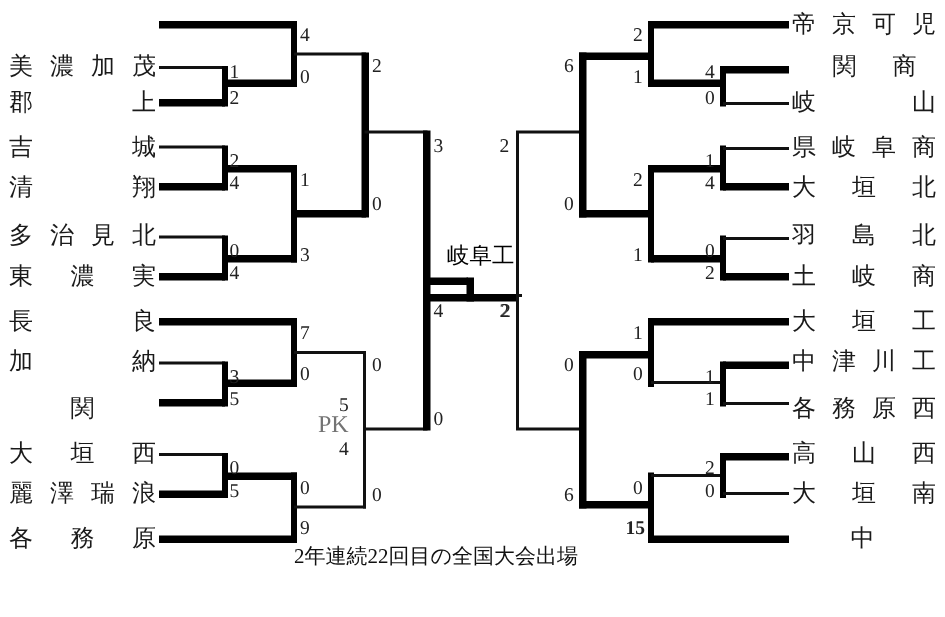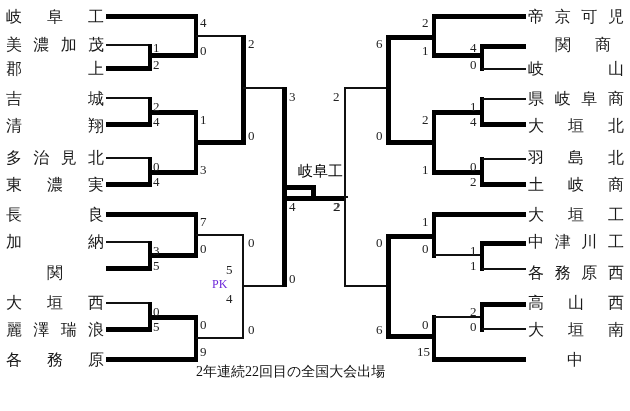--- a/index.html
+++ b/index.html
@@ -16,28 +16,27 @@
   .seg{position:absolute;background:#000;}
   .thin{background:#111;}
   .thick{background:#000;}
 
   .score{position:absolute;font-size:13px;line-height:13px;color:#222;
          font-family:"Liberation Serif","DejaVu Serif",serif;}
 
   .champ{position:absolute;font-size:15px;line-height:17px;white-space:nowrap;
          letter-spacing:0px;color:#000;}
   .caption{position:absolute;font-size:14px;line-height:16px;white-space:nowrap;color:#111;}
-  .pk{position:absolute;font-size:12px;line-height:12px;color:#6d28d9;}
+  .pk{position:absolute;font-size:16px;line-height:12px;color:#737373;}
 </style>
 </head>
 <body>
 
 <div id="stage">
 
-  <div class="team L" style="left:6px;top:6px;width:98px;">岐 阜 工</div>
   <div class="team L" style="left:6px;top:34px;width:98px;">美 濃 加 茂</div>
   <div class="team L" style="left:6px;top:58px;width:98px;">郡　　　上</div>
   <div class="team L" style="left:6px;top:88px;width:98px;">吉　　　城</div>
   <div class="team L" style="left:6px;top:115px;width:98px;">清　　　翔</div>
   <div class="team L" style="left:6px;top:147px;width:98px;">多 治 見 北</div>
   <div class="team L" style="left:6px;top:174px;width:98px;">東 濃 実</div>
   <div class="team L" style="left:6px;top:204px;width:98px;">長　　　良</div>
   <div class="team L" style="left:6px;top:231px;width:98px;">加　　　納</div>
   <div class="team one" style="left:6px;top:262px;width:98px;">関</div>
   <div class="team L" style="left:6px;top:292px;width:98px;">大 垣 西</div>
@@ -230,21 +229,21 @@
   <div class="score" style="left:422px;top:16px;">2</div>
   <div class="score" style="left:422px;top:44px;">1</div>
 
   <div class="score" style="left:422px;top:113px;">2</div>
   <div class="score" style="left:422px;top:163px;">1</div>
 
   <div class="score" style="left:422px;top:215px;">1</div>
   <div class="score" style="left:422px;top:242px;">0</div>
 
   <div class="score" style="left:422px;top:318px;">0</div>
-  <div class="score" style="left:417px;top:345px;">15</div>
+  <div class="score" style="left:417px;top:345px;font-weight:bold;">15</div>
 
   <div class="score" style="left:470px;top:41px;">4</div>
   <div class="score" style="left:470px;top:58px;">0</div>
 
   <div class="score" style="left:470px;top:100px;">1</div>
   <div class="score" style="left:470px;top:115px;">4</div>
 
   <div class="score" style="left:470px;top:160px;">0</div>
   <div class="score" style="left:470px;top:175px;">2</div>
 

